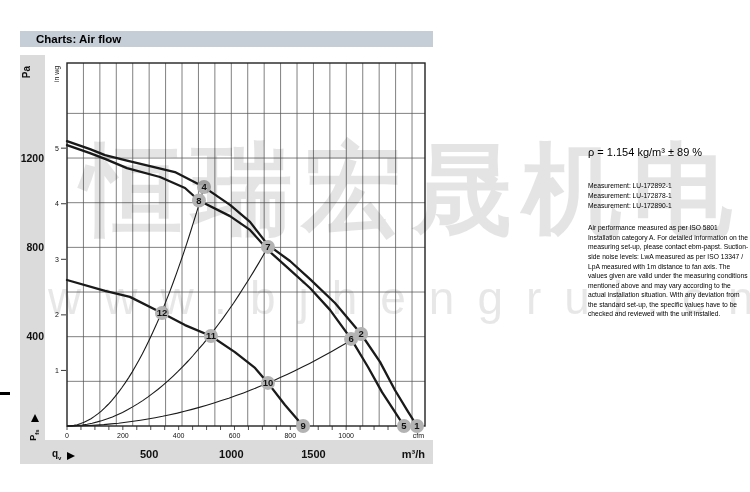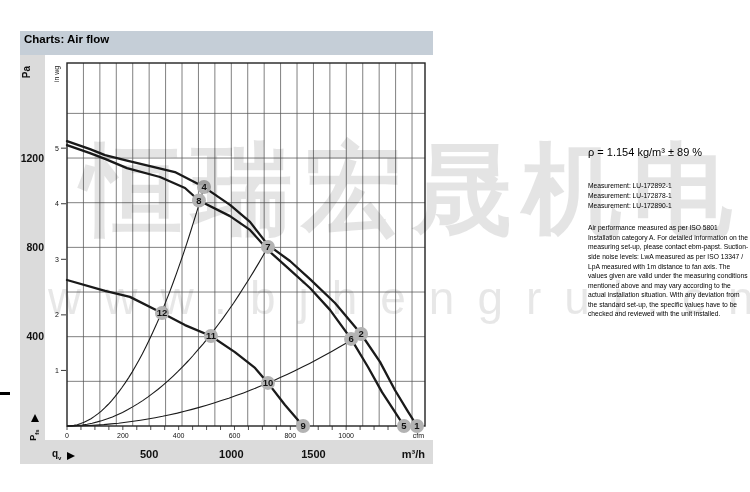--- a/index.html
+++ b/index.html
@@ -1,20 +1,20 @@
 <!DOCTYPE html>
 <html><head>
 <meta charset="utf-8">
 <style>
   html,body{margin:0;padding:0;background:#fff;}
   #page{position:relative;width:750px;height:492px;background:#fff;overflow:hidden;
         font-family:"Liberation Sans",sans-serif;color:#111;}
-  #title-bar{position:absolute;left:20px;top:31px;width:413px;height:24px;
+  #title-bar{position:absolute;left:20px;top:31px;width:413px;height:16px;
         background:#c5ced7;font-weight:bold;font-size:11.5px;line-height:16px;
-        padding-left:4px;box-sizing:border-box;color:#000;}
+        padding-left:16px;box-sizing:border-box;color:#000;}
   .gray-strip{position:absolute;background:#dbdbdb;}
   #left-strip{left:20px;top:55px;width:25px;height:409px;}
   #bottom-strip{left:20px;top:440px;width:413px;height:24px;}
   .rot{transform:rotate(-90deg);transform-origin:center;white-space:nowrap;position:absolute;}
   #pa-label{left:18px;top:62px;width:26px;height:20px;font-weight:bold;font-size:10px;text-align:center;}
   #inwg-label{left:42px;top:68px;width:34px;height:12px;font-size:7px;text-align:center;}
   #pfs-label{left:22px;top:428px;width:26px;height:14px;font-weight:bold;font-size:9px;text-align:center;}
   #pfs-label sub,#qv-label sub{font-size:6px;}
   #up-arrow{position:absolute;left:31px;top:414px;width:0;height:0;
         border-left:4px solid transparent;border-right:4px solid transparent;border-bottom:8px solid #000;}

